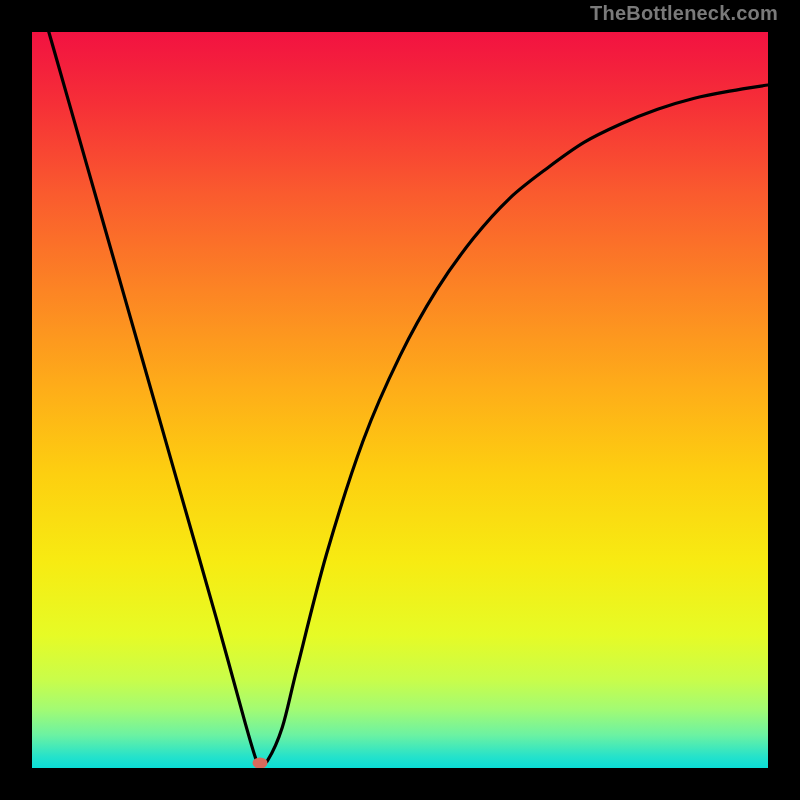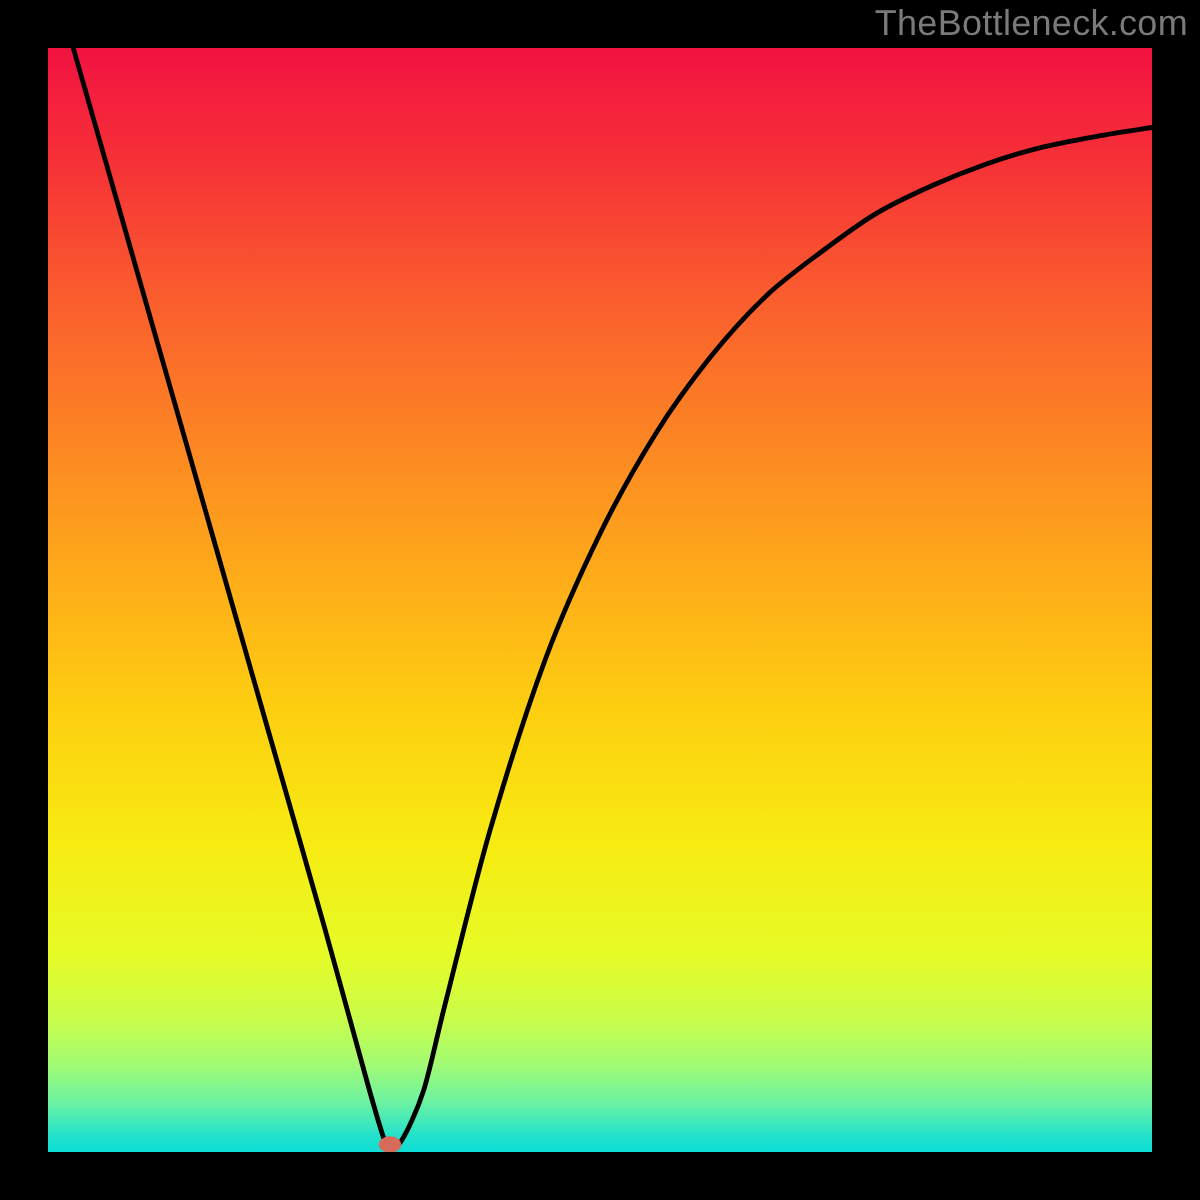--- a/index.html
+++ b/index.html
@@ -13,24 +13,24 @@
   }
   .frame {
     position: relative;
     width: 800px;
     height: 800px;
     background: #000;
   }
   .watermark {
     position: absolute;
     top: 2px;
-    right: 8px;
+    right: 22px;
     color: #7a7a7a;
-    font-size: 24px;
-    font-weight: 400;
+    font-size: 20px;
+    font-weight: 700;
     letter-spacing: 0.2px;
     z-index: 10;
   }
   .plot-area {
     position: absolute;
     left: 32px;
     top: 32px;
     width: 736px;
     height: 736px;
     overflow: hidden;

